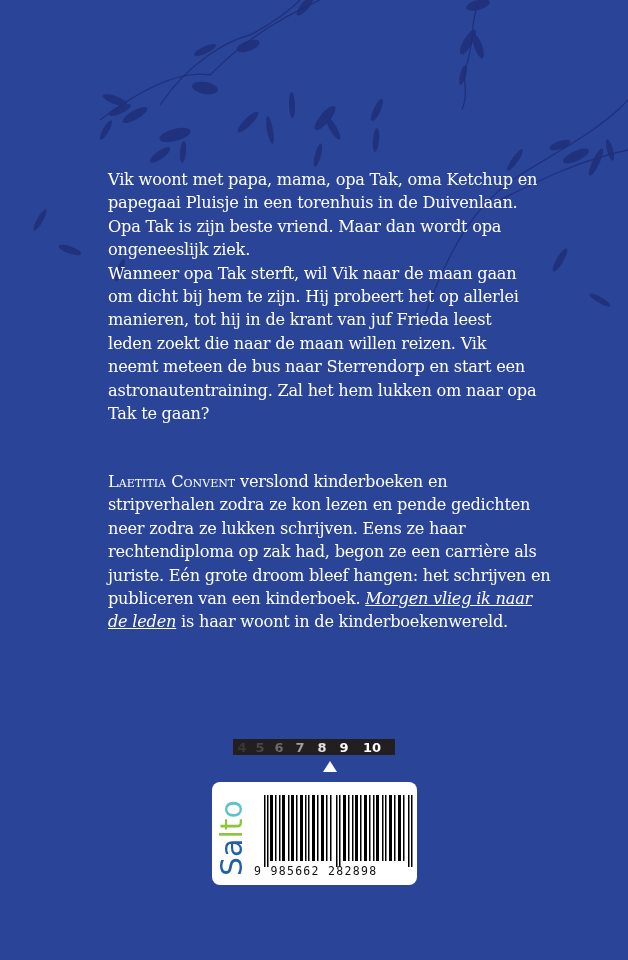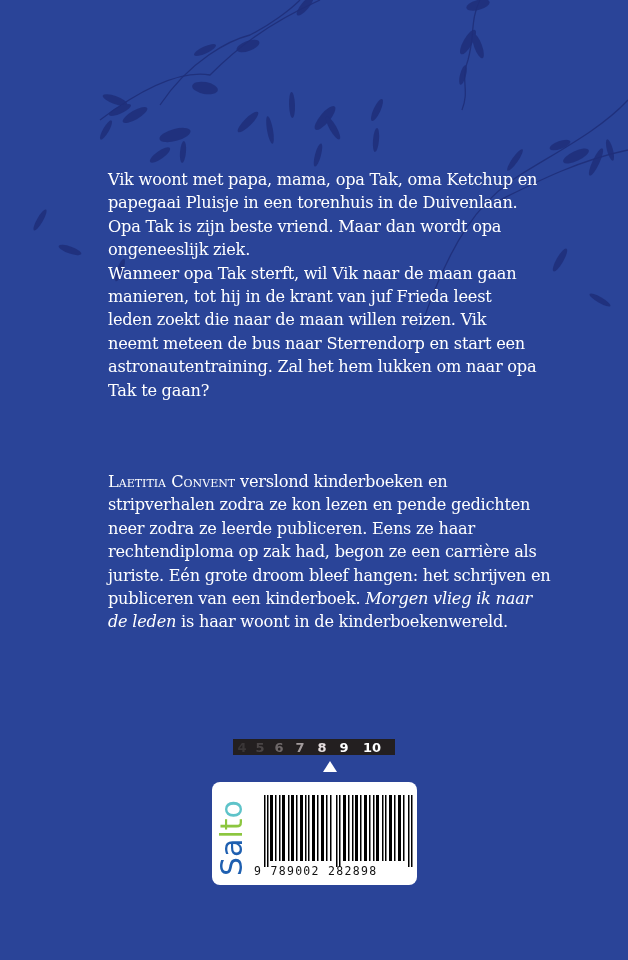--- a/index.html
+++ b/index.html
@@ -14,21 +14,21 @@
     .blurb {
       position: absolute; left: 108px; top: 168px; width: 420px;
       color: #ffffff; font-size: 16.2px; line-height: 23.4px;
       letter-spacing: -0.25px;
     }
     .blurb .line { display: block; white-space: nowrap; }
     .bio { position: absolute; left: 108px; top: 470px; width: 420px;
       color: #ffffff; font-size: 16.2px; line-height: 23.4px; letter-spacing: -0.25px; }
     .bio .line { display: block; white-space: nowrap; }
     .smallcaps { font-variant: small-caps; letter-spacing: 0; text-align: right; }
-    .ital { font-style: italic; }
+    .ital { font-style: italic; text-decoration: underline; }
     .age-label {
       position: absolute; left: 233px; top: 748px;
       font-family: Liberation Sans, sans-serif;
       font-size: 7px; letter-spacing: 1.6px; color: #a6b4de;
     }
     .age-bar {
       position: absolute; left: 233px; top: 739px; width: 162px; height: 16px;
       background: #231f20; display: flex; align-items: center;
       font-family: "DejaVu Sans", "Liberation Sans", sans-serif;
       font-size: 13px; font-weight: bold;
@@ -102,31 +102,32 @@
       <ellipse cx="120" cy="270" rx="12" ry="3" transform="rotate(-70 120 270)"></ellipse>
     </g>
   </svg>
 
   <div class="blurb">
     <span class="line">Vik woont met papa, mama, opa Tak, oma Ketchup en</span>
     <span class="line">papegaai Pluisje in een torenhuis in de Duivenlaan.</span>
     <span class="line">Opa Tak is zijn beste vriend. Maar dan wordt opa</span>
     <span class="line">ongeneeslijk ziek.</span>
     <span class="line">Wanneer opa Tak sterft, wil Vik naar de maan gaan</span>
+    <span class="line">om dicht bij hem te zijn. Hij probeert het op allerlei</span>
     <span class="line">manieren, tot hij in de krant van juf Frieda leest</span>
     <span class="line">leden zoekt die naar de maan willen reizen. Vik</span>
     <span class="line">neemt meteen de bus naar Sterrendorp en start een</span>
     <span class="line">astronautentraining. Zal het hem lukken om naar opa</span>
     <span class="line">Tak te gaan?</span>
   </div>
 
   <div class="bio">
     <span class="line"><span class="smallcaps">Laetitia Convent</span><span> verslond kinderboeken en</span></span>
     <span class="line">stripverhalen zodra ze kon lezen en pende gedichten</span>
-    <span class="line">neer zodra ze leerde publiceren. Eens ze haar</span>
+    <span class="line">neer zodra ze lukken schrijven. Eens ze haar</span>
     <span class="line">rechtendiploma op zak had, begon ze een carrière als</span>
     <span class="line">juriste. Eén grote droom bleef hangen: het schrijven en</span>
     <span class="line"><span>publiceren van een kinderboek. </span><span class="ital">Morgen vlieg ik naar</span></span>
     <span class="line"><span class="ital">de leden</span><span> is haar woont in de kinderboekenwereld.</span></span>
   </div>
 
   <div class="age-label">LEEFTIJDSWIJZER</div>
   <div class="age-bar">
     <span style="width:18px;color:#3a3637">4</span>
     <span style="width:18px;color:#4a4546">5</span>
@@ -181,15 +182,15 @@
         <rect x="118" y="0" width="1.5" height="66"></rect>
       <rect x="121" y="0" width="1.5" height="66"></rect>
         <rect x="125" y="0" width="3" height="66"></rect>
       <rect x="130" y="0" width="1.5" height="66"></rect>
         <rect x="134" y="0" width="3" height="66"></rect>
       <rect x="139" y="0" width="1.5" height="66"></rect>
       <rect x="144" y="0" width="1.5" height="72"></rect>
         <rect x="147" y="0" width="1.5" height="72"></rect>
     </g>
   </svg>
-  <div class="isbn"><span>9</span>&nbsp;<span>789002</span>&nbsp;<span>282898</span></div>
+  <div class="isbn"><span>9</span>&nbsp;<span>985662</span>&nbsp;<span>282898</span></div>
 
 </div>
 
 </body></html>

